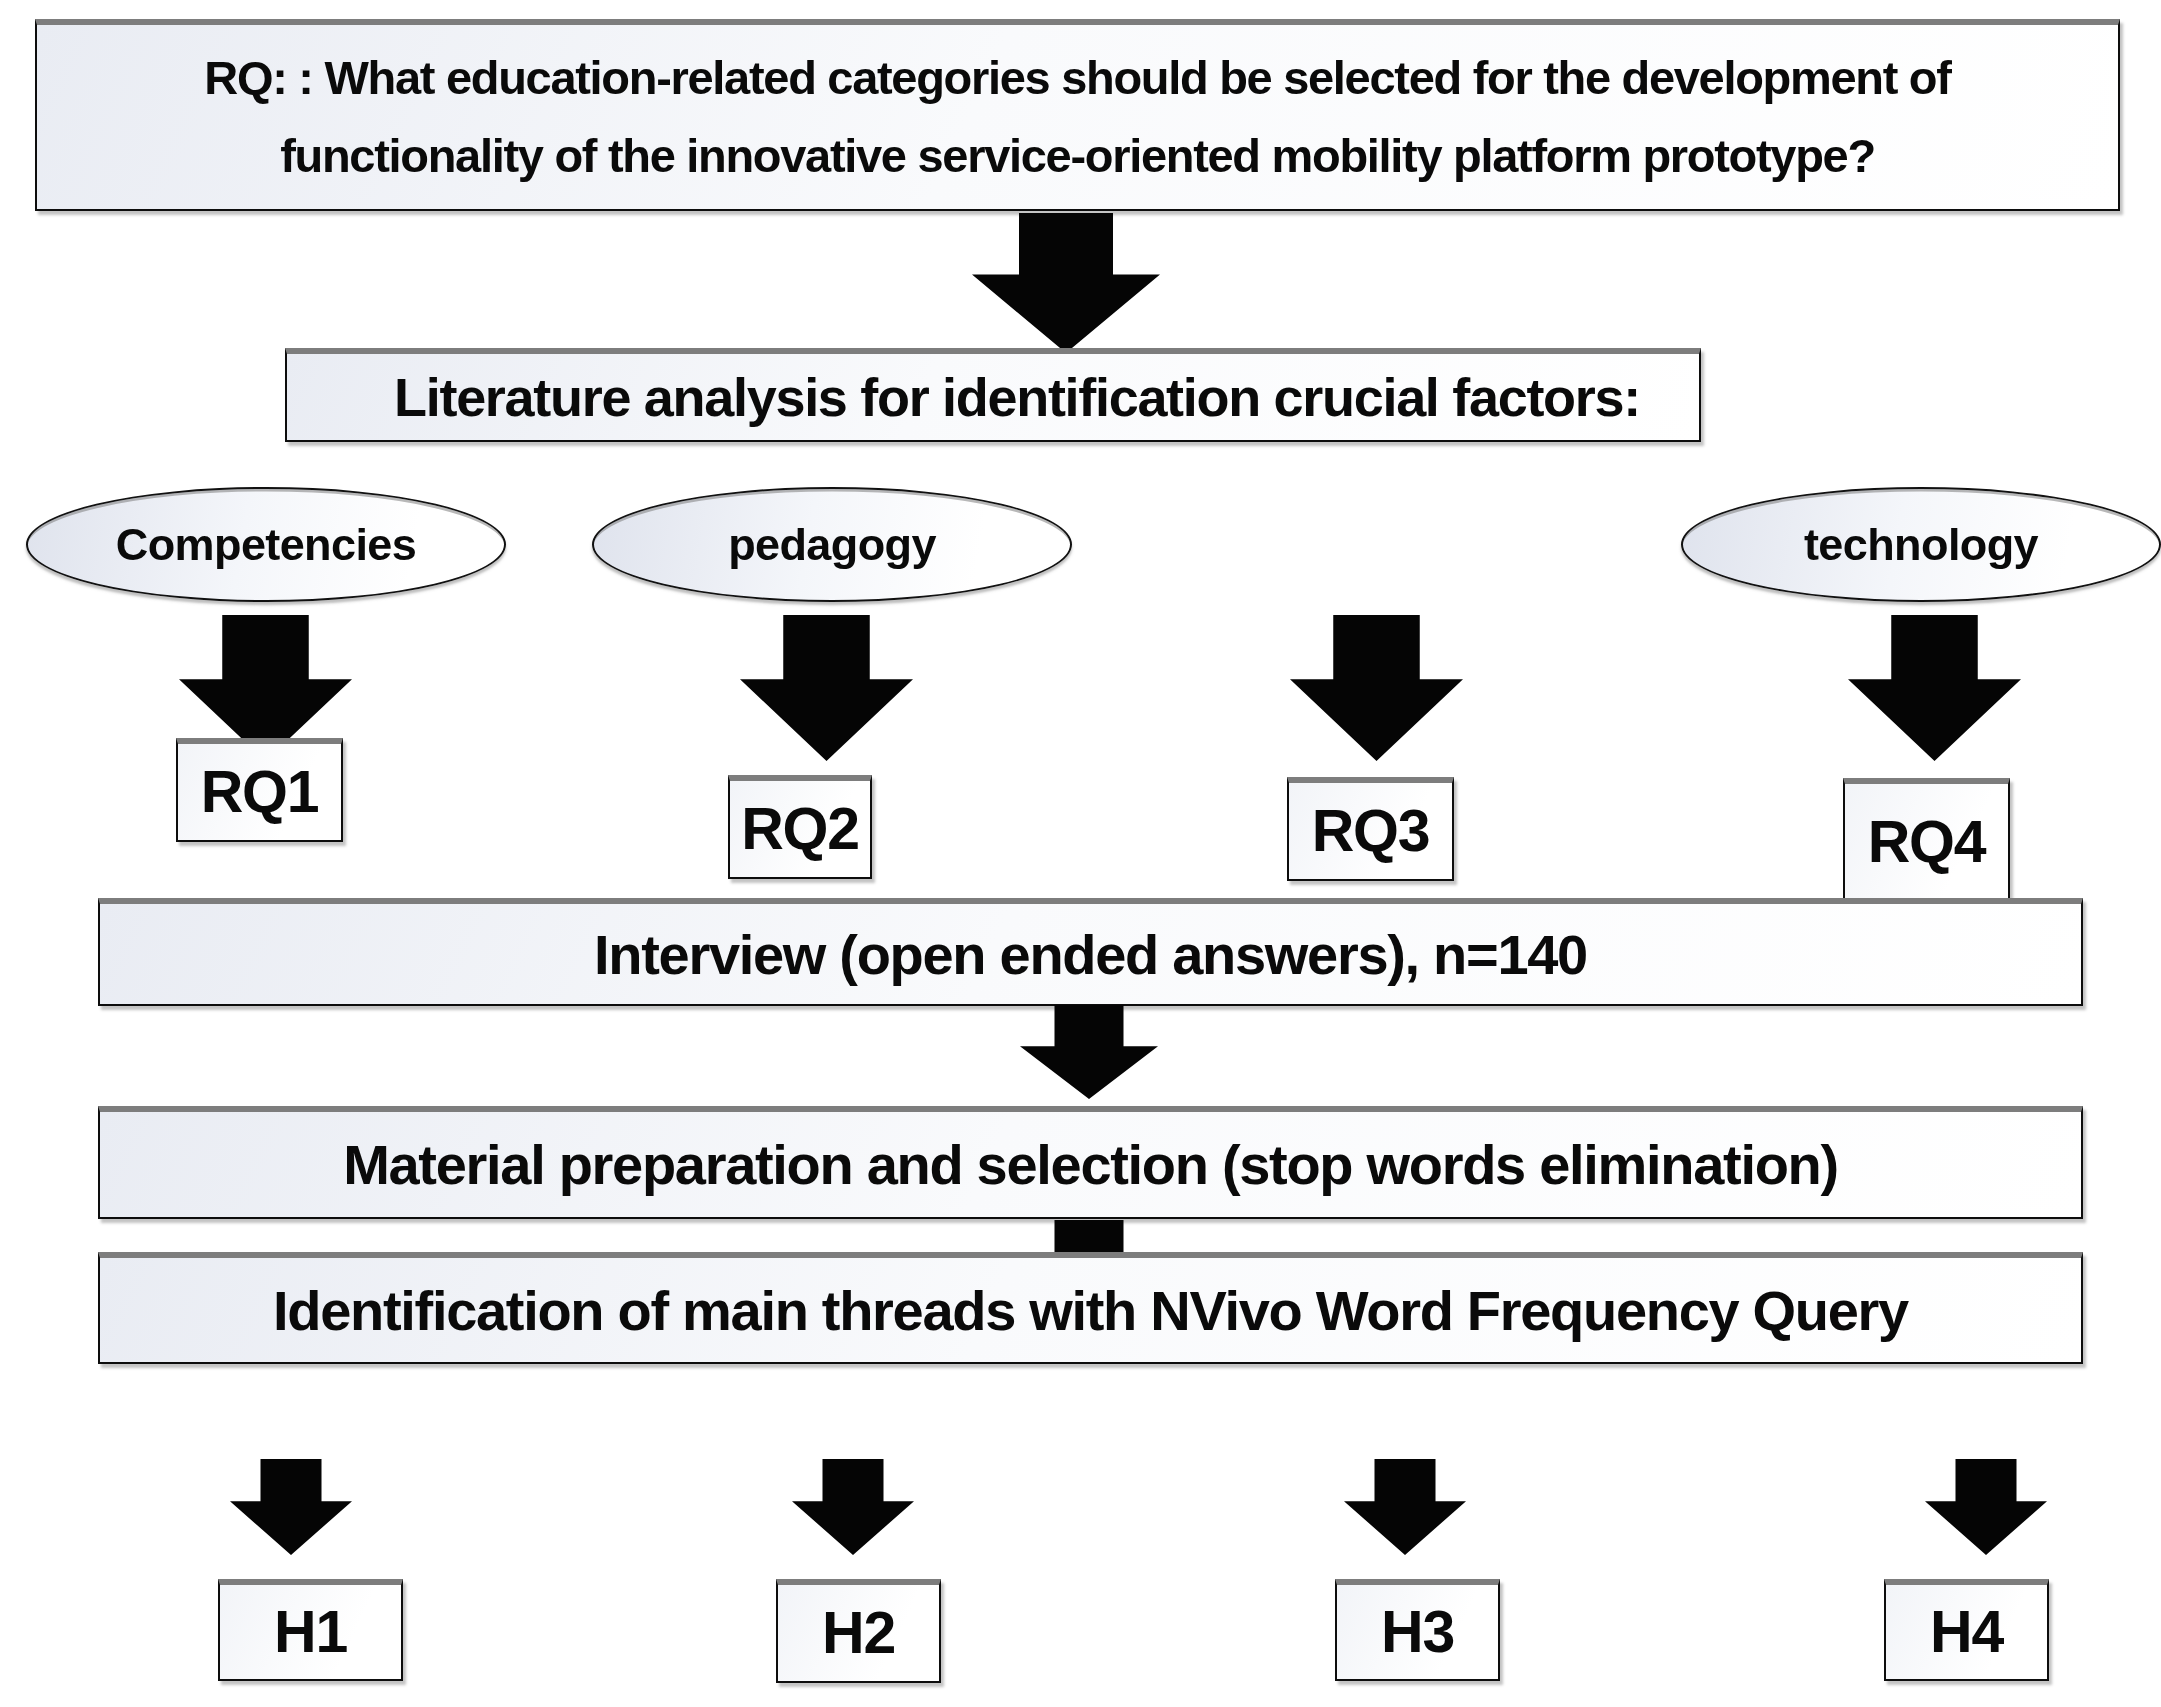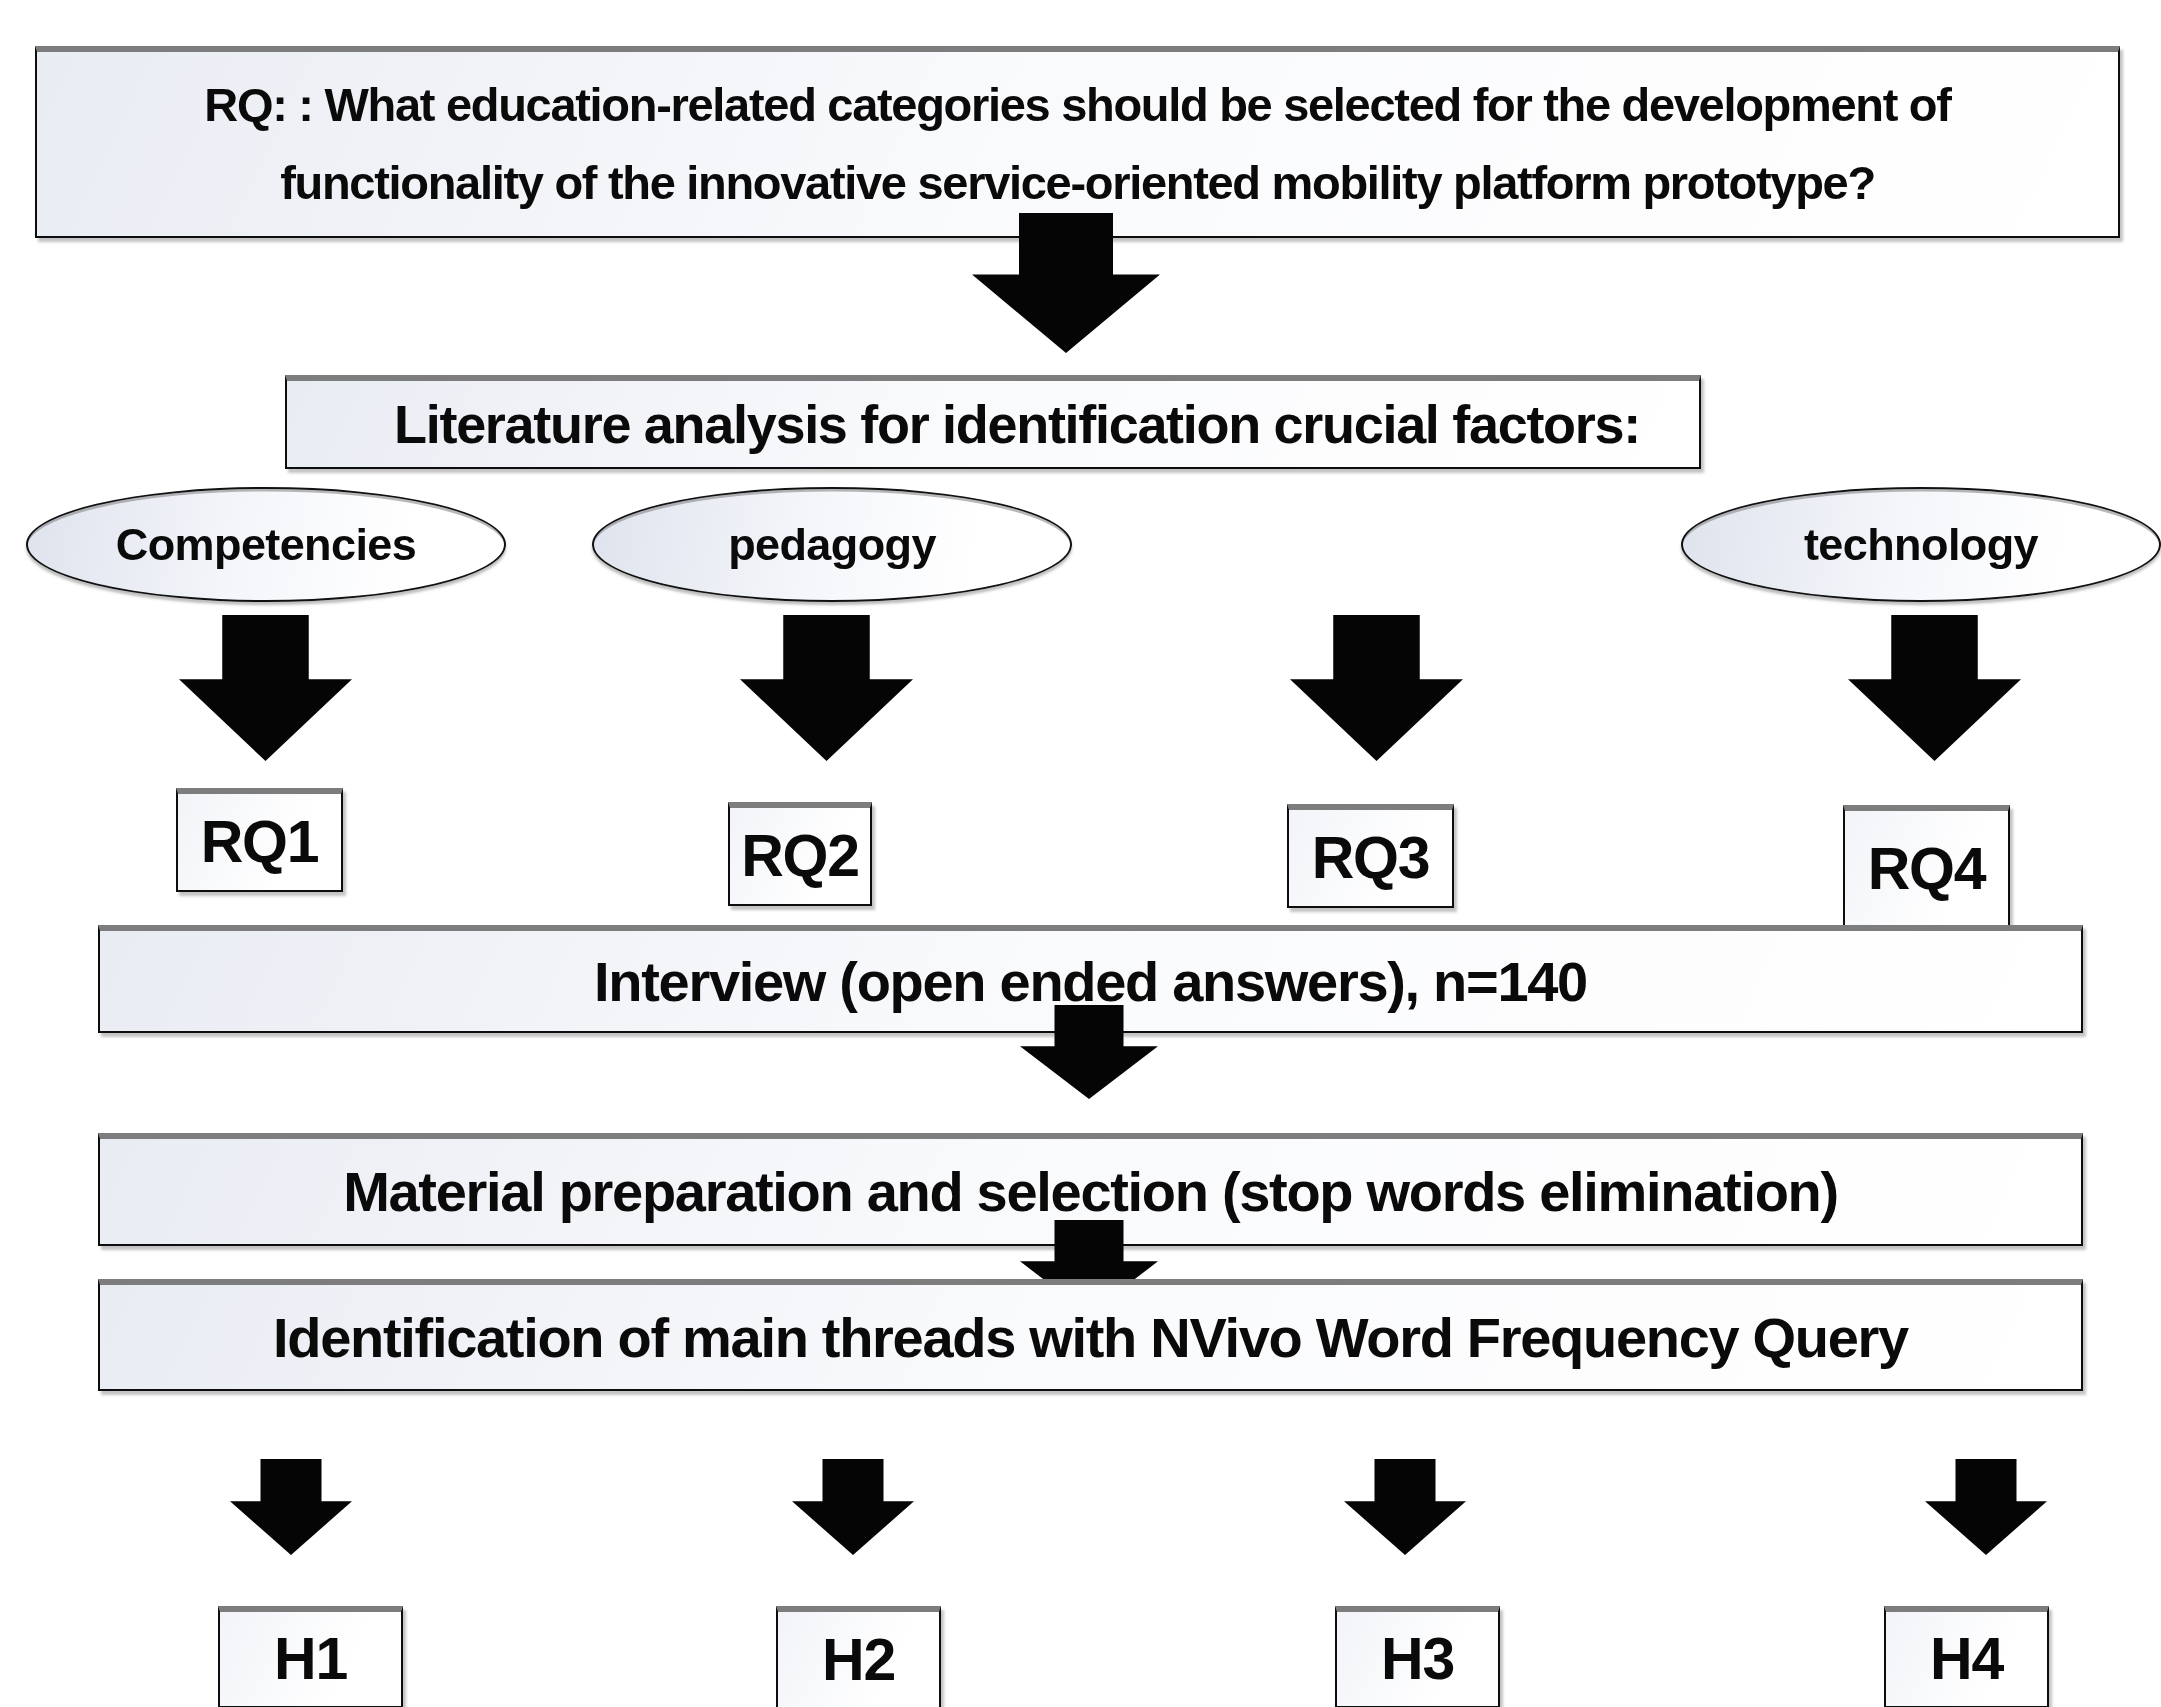--- a/index.html
+++ b/index.html
@@ -17,21 +17,20 @@
     text-align:center;
     box-sizing:border-box;
     font-weight:700;
     letter-spacing:-1.3px;
   }
   .rect{
     background:linear-gradient(115deg,#e9ecf3 0%,#f9fafc 45%,#ffffff 100%);
     border:2.6px solid #0d0d0d;
     border-top:6.4px solid #7d7d7d;
     box-shadow:2.6px 3.8px 2.6px rgba(125,125,125,0.45);
-    margin-top:27px;
   }
   .bar{
     font-size:56px;
     white-space:nowrap;
   }
   .smallbox{
     background:linear-gradient(115deg,#f2f4f8 0%,#ffffff 70%);
     font-size:59px;
   }
   .title-box{
@@ -83,21 +82,21 @@
   <svg class="arrow" style="left:740px;top:615px;" width="173" height="146" viewBox="0 0 100 100" preserveAspectRatio="none">
     <polygon points="25,0 75,0 75,44 100,44 50,100 0,44 25,44"></polygon>
   </svg>
   <svg class="arrow" style="left:1290px;top:615px;" width="173" height="146" viewBox="0 0 100 100" preserveAspectRatio="none">
     <polygon points="25,0 75,0 75,44 100,44 50,100 0,44 25,44"></polygon>
   </svg>
   <svg class="arrow" style="left:1848px;top:615px;" width="173" height="146" viewBox="0 0 100 100" preserveAspectRatio="none">
     <polygon points="25,0 75,0 75,44 100,44 50,100 0,44 25,44"></polygon>
   </svg>
 
-  <div class="shape rect smallbox" style="left:176px;top:761px;width:167px;height:104px;">
+  <div class="shape rect smallbox" style="left:176px;top:738px;width:167px;height:104px;">
     <span>RQ1</span>
   </div>
   <div class="shape rect smallbox" style="left:728px;top:775px;width:144px;height:104px;">
     <span>RQ2</span>
   </div>
   <div class="shape rect smallbox" style="left:1287px;top:777px;width:167px;height:104px;">
     <span>RQ3</span>
   </div>
   <div class="shape rect smallbox" style="left:1843px;top:778px;width:167px;height:123px;">
     <span>RQ4</span>

